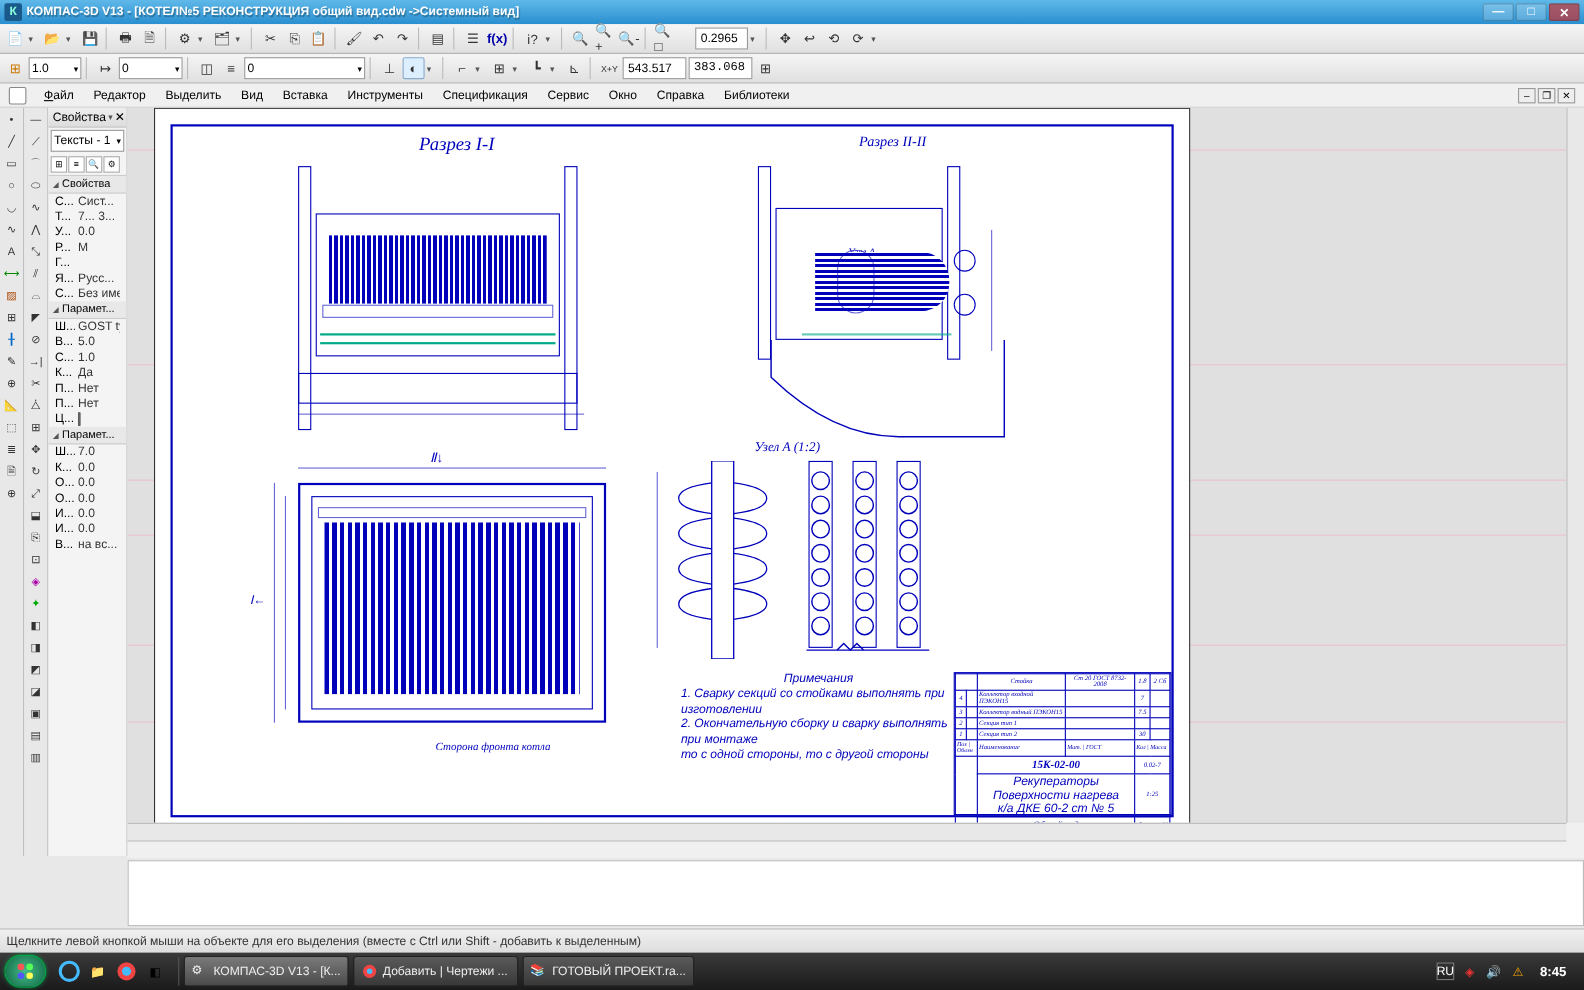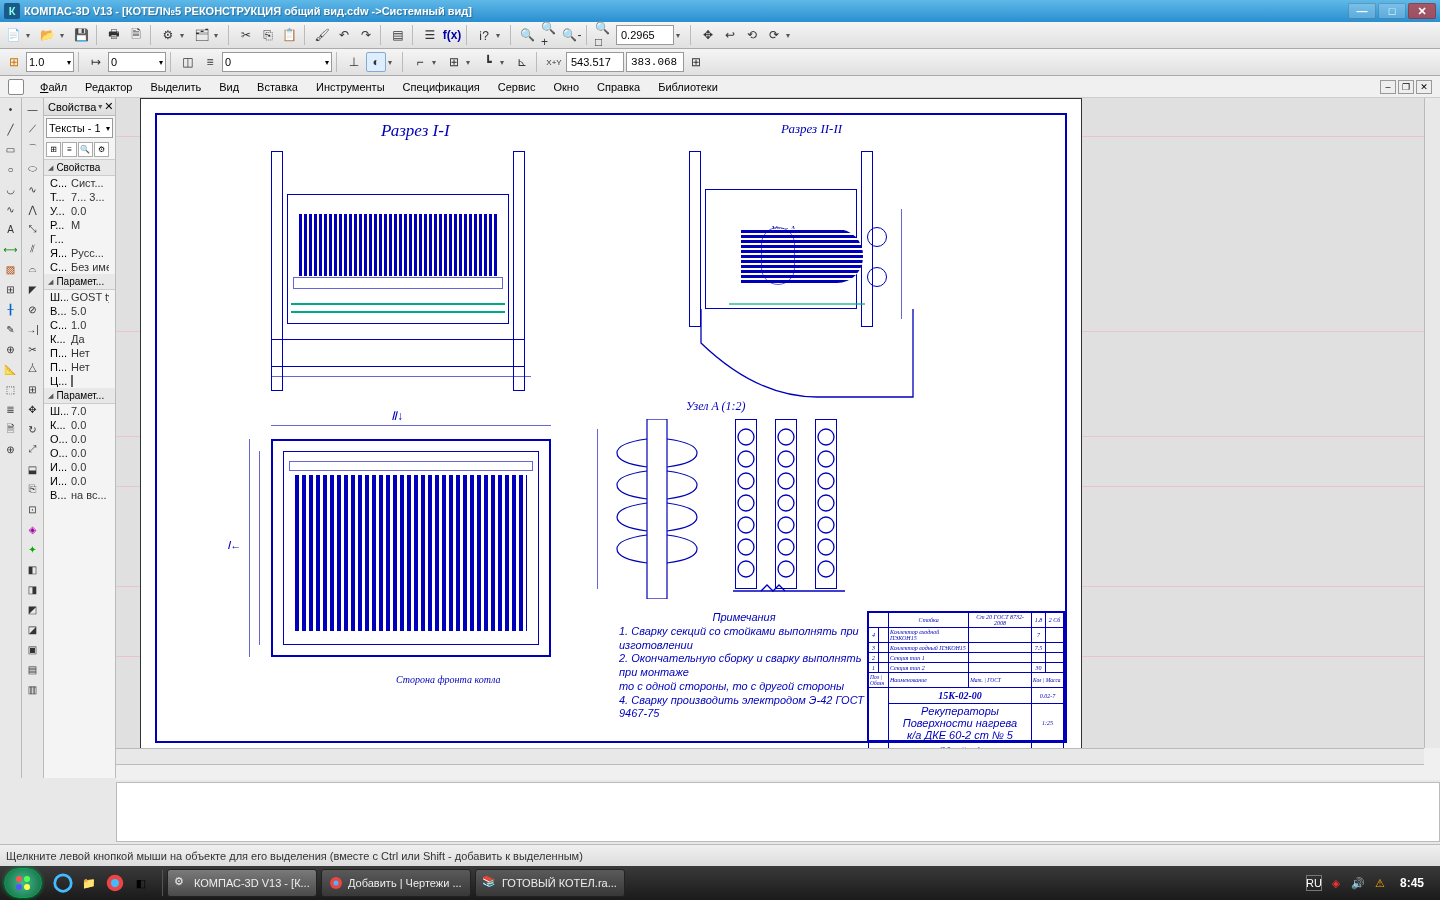--- a/index.html
+++ b/index.html
@@ -142,21 +142,21 @@
   <span class="tbtn" style="color:#00a;font-weight:bold;">f(x)</span>
   <span class="tsep"></span>
   <span class="tbtn">ℹ?</span>
     <span class="tdrop">▾</span>
   <span class="tsep"></span>
   <span class="tbtn">🔍</span>
   <span class="tbtn">🔍+</span>
   <span class="tbtn">🔍-</span>
   <span class="tsep"></span>
   <span class="tbtn">🔍□</span>
-  <input class="tinput" style="width: 58px;" value="0.2965">
+  <input class="tinput" style="width: 48px; margin-left: 16px;" value="0.2965">
     <span class="tdrop">▾</span>
   <span class="tsep"></span>
   <span class="tbtn">✥</span>
   <span class="tbtn">↩</span>
   <span class="tbtn">⟲</span>
   <span class="tbtn">⟳</span>
     <span class="tdrop">▾</span>
 </div>
 
 <div class="toolbar">
@@ -484,21 +484,20 @@
           <path d="M28 172 l6 -6 l6 6 l6 -6 l6 6"></path>
         </g>
       </svg>
 
       <div style="position:absolute;left:478px;top:512px;width:250px;font-size:6.5px;font-family:Georgia,serif;font-style:italic;color:#00b;line-height:1.25;">
         <div style="text-align:center;">Примечания</div>
         <div id="notes-lines">
             <div>1. Сварку секций со стойками выполнять при изготовлении</div>
             <div>2. Окончательную сборку и сварку выполнять при монтаже</div>
             <div>   то с одной стороны, то с другой стороны</div>
-            <div>4. Сварку производить электродом Э-42 ГОСТ 9467-75</div>
           </div>
       </div>
 
       <div class="titleblock">
         <table>
           <tbody>
               <tr style="height:10px;">
                 <td colspan="2"></td>
                 <td style="text-align:center;">Стойка</td>
                 <td style="text-align:center;">Ст 20  ГОСТ 8732-2008</td>
@@ -606,21 +605,21 @@
   </div>
   <div class="taskbtn">
     <span class="ti"><svg viewBox="0 0 16 16">
           <circle cx="8" cy="8" r="6" fill="#e44"></circle>
           <circle cx="8" cy="8" r="2.5" fill="#4bf"></circle>
         </svg></span>
     <span>Добавить | Чертежи ...</span>
   </div>
   <div class="taskbtn">
     <span class="ti">📚</span>
-    <span>ГОТОВЫЙ КОТЕЛ.ra...</span>
+    <span>ГОТОВЫЙ ПРОЕКТ.ra...</span>
   </div>
   <div class="tray">
     <span class="ti" style="border:1px solid #777;font-size:11px;">RU</span>
     <span class="ti" style="color:#e33">◈</span>
     <span class="ti">🔊</span>
     <span class="ti" style="color:#fa0">⚠</span>
     <span class="clock">8:45</span>
   </div>
 </div>
 

